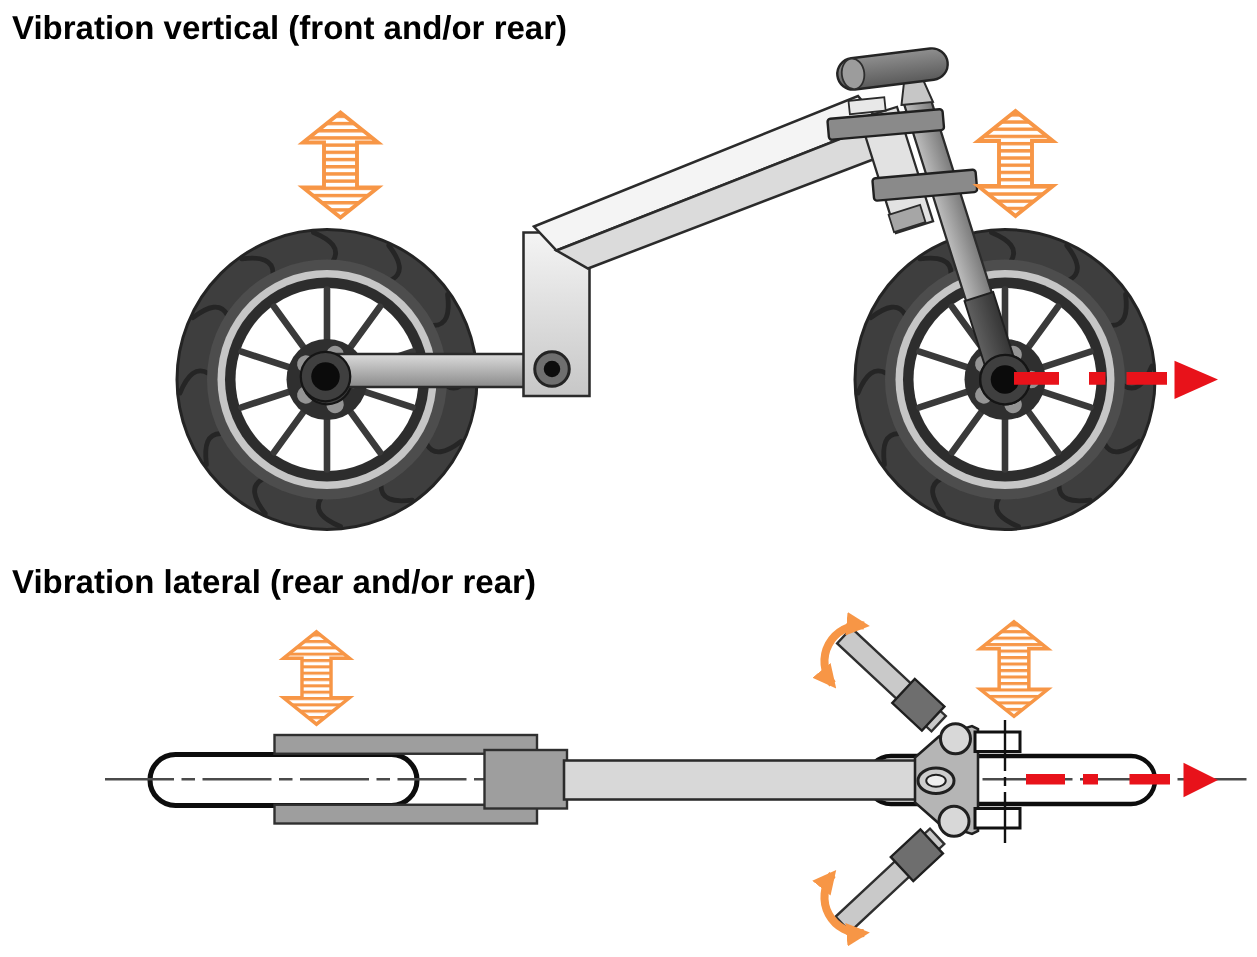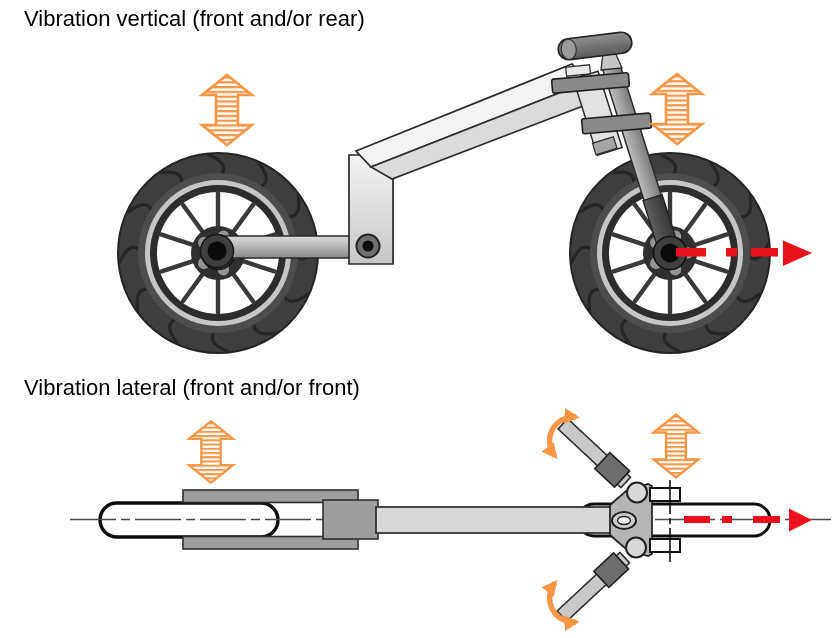--- a/index.html
+++ b/index.html
@@ -1,32 +1,32 @@
 <!DOCTYPE html>
 <html style="--vibration-arrow-orange: #F79646; --direction-arrow-red: #E8121A; --title-text: #000000; --outline-dark: #1A1A1A; --page-background: #FFFFFF;"><head>
 <meta charset="utf-8">
 <style>
   html,body{margin:0;padding:0;}
   body{width:838px;height:638px;overflow:hidden;font-family:"Liberation Sans",sans-serif;}
   .canvas{position:relative;width:838px;height:638px;background:var(--page-background,#fff);}
-  .title{position:absolute;left:24px;font-weight:normal;font-size:22px;line-height:1.15;color:var(--title-text,#000);white-space:nowrap;text-align:center;}
+  .title{position:absolute;left:8px;font-weight:bold;font-size:22px;line-height:1.15;color:var(--title-text,#000);white-space:nowrap;text-align:center;}
   #title-vertical{top:6px;}
   #title-lateral{top:375px;}
   svg.diagram{position:absolute;left:0;top:0;}
   .orange-fill{fill:var(--vibration-arrow-orange,#F79646);}
   .orange-stroke{stroke:var(--vibration-arrow-orange,#F79646);}
   .red-fill{fill:var(--direction-arrow-red,#E8121A);}
 </style>
 </head>
 <body>
 
 <div class="canvas">
 
   <div class="title" id="title-vertical">Vibration vertical (front and/or rear)</div>
-  <div class="title" id="title-lateral">Vibration lateral (front and/or front)</div>
+  <div class="title" id="title-lateral">Vibration lateral (rear and/or rear)</div>
 
   <svg class="diagram" width="838" height="638" viewBox="0 0 838 638">
     <defs>
       <linearGradient id="postGrad" x1="0" y1="0" x2="0" y2="1">
         <stop offset="0" stop-color="#F4F4F4"></stop>
           <stop offset="1" stop-color="#C7C7C7"></stop>
       </linearGradient>
       <linearGradient id="barGrad" x1="0" y1="0" x2="0" y2="1">
         <stop offset="0" stop-color="#DCDCDC"></stop>
           <stop offset="1" stop-color="#8A8A8A"></stop>

